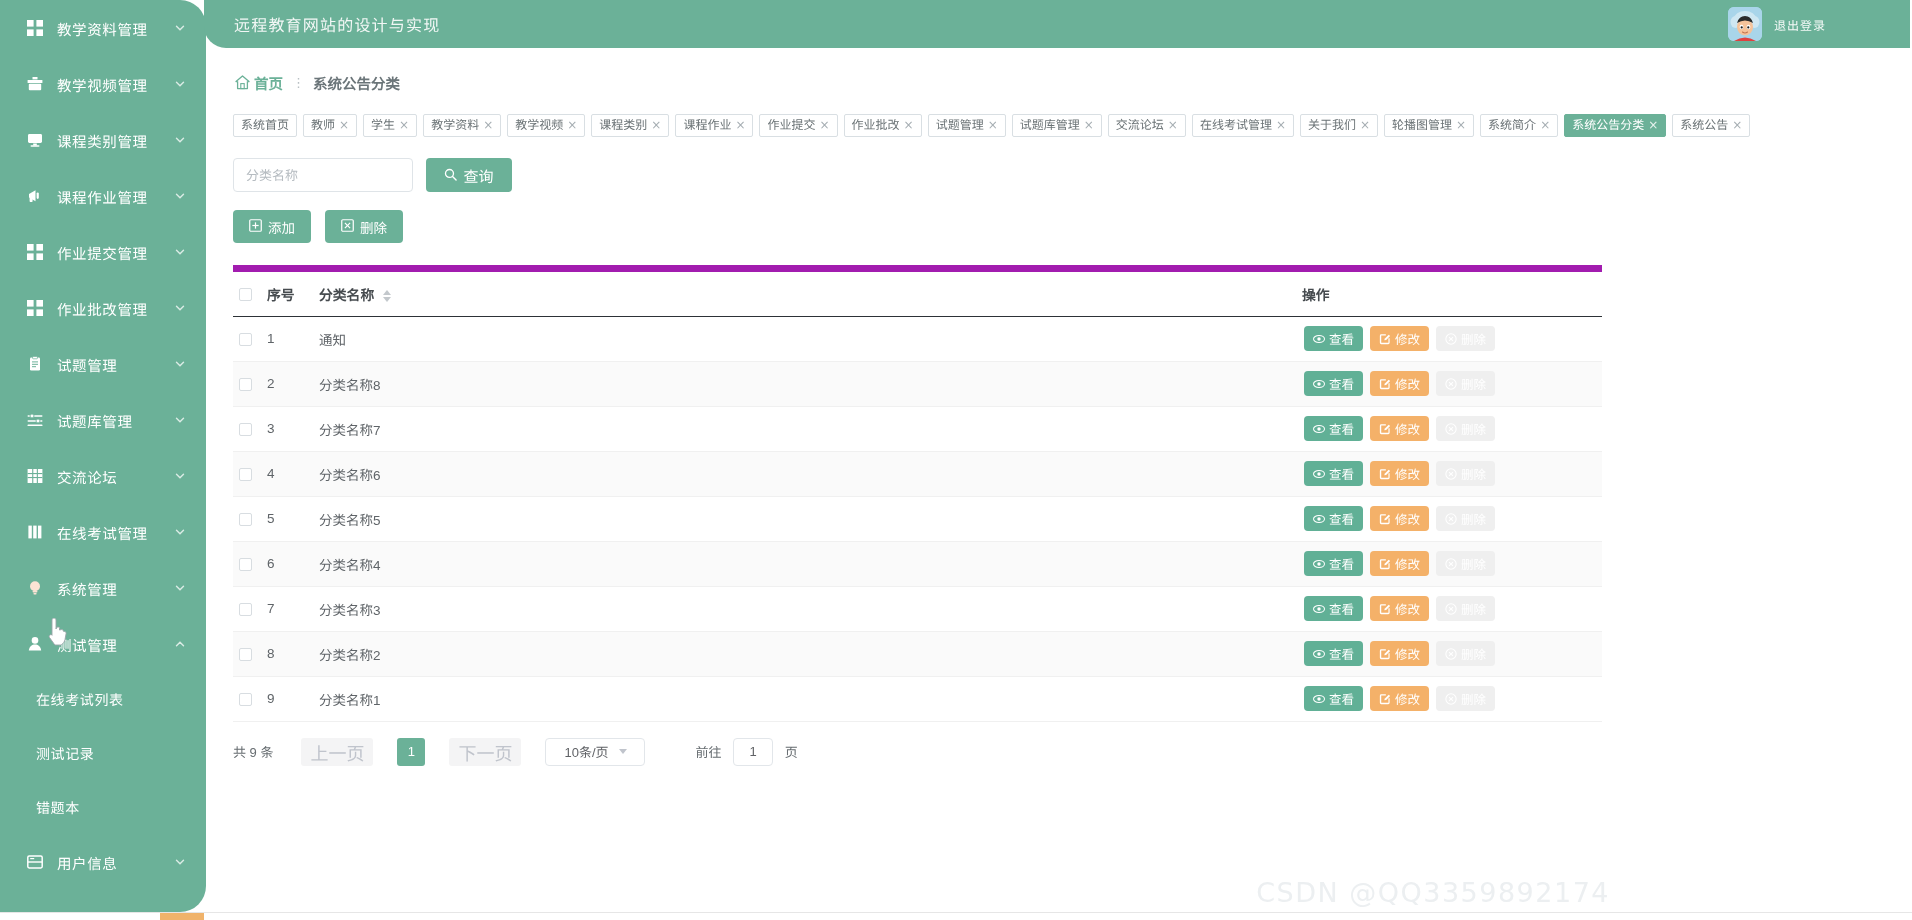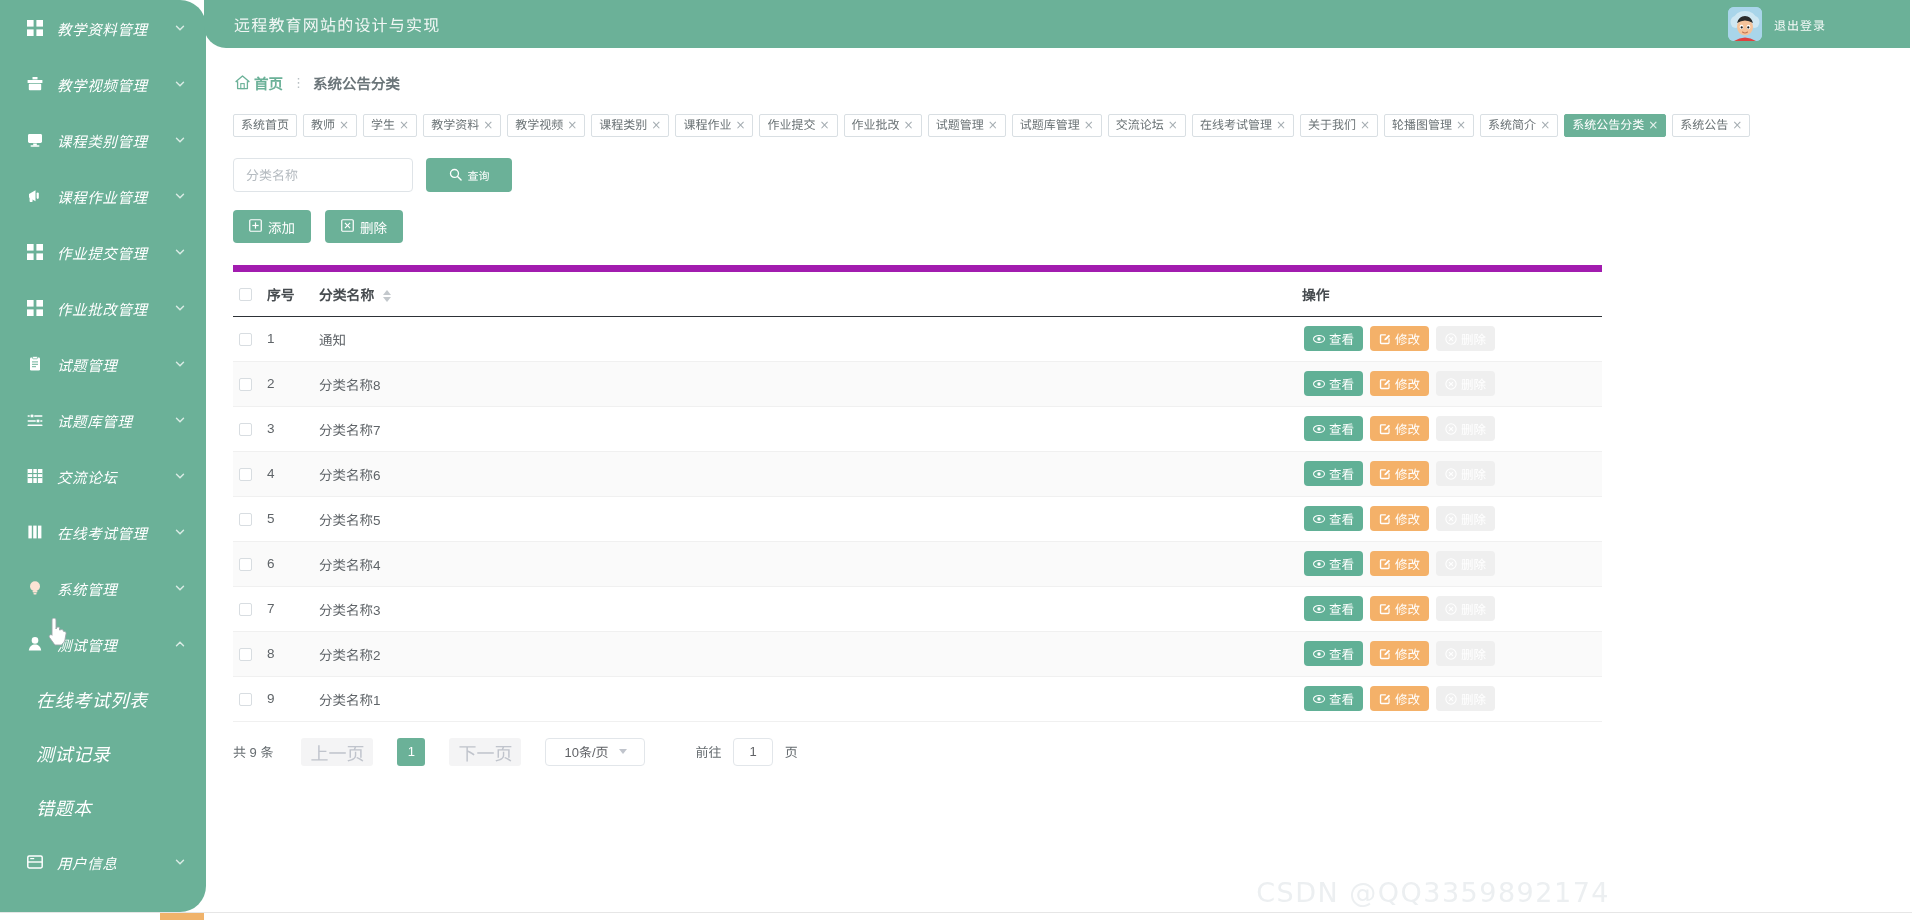--- a/index.html
+++ b/index.html
@@ -13,21 +13,20 @@
   #app { position: relative; width: 1912px; height: 920px; background:#fff; }
 
   
   #sidebar {
     position: absolute; left: 0; top: 0;
     width: 206px; height: 912px;
     background: #6bb198;
     border-top-right-radius: 26px;
     border-bottom-right-radius: 26px;
     overflow: hidden;
-    font-style: italic;
   }
   .menu-item {
     position: relative;
     height: 56px;
     display: flex; align-items: center;
     padding-left: 26px;
     color: #ffffff;
     font-size: 14.5px;
     letter-spacing: .6px;
     cursor: pointer;
@@ -46,21 +45,21 @@
     transform: translateY(-50%);
     width: 12px; height: 12px;
     opacity: .75;
   }
   .menu-item .mi-arrow svg { display:block; }
   .submenu-item {
     height: 54px;
     display: flex; align-items: center;
     padding-left: 36px;
     color: #ffffff;
-    font-size: 18px;
+    font-size: 14px;
     letter-spacing: .6px;
     cursor: pointer;
     user-select: none;
   }
 
   
   #cursor-pointer {
     position: absolute;
     left: 46px; top: 618px;
     width: 22px; height: 28px;
@@ -193,21 +192,21 @@
   #search-btn {
     display: inline-flex; align-items: center; justify-content: center;
     gap: 6px;
     height: 34px;
     min-width: 86px;
     padding: 0 16px;
     background: #6bb198;
     color: #fff;
     border: none;
     border-radius: 4px;
-    font-size: 11px;
+    font-size: 15px;
     cursor: pointer;
     font-family: "Liberation Sans", sans-serif;
   }
 
   
   #action-row {
     display: flex; align-items: flex-end;
     margin: 18px 0 0 27px;
     gap: 14px;
   }

